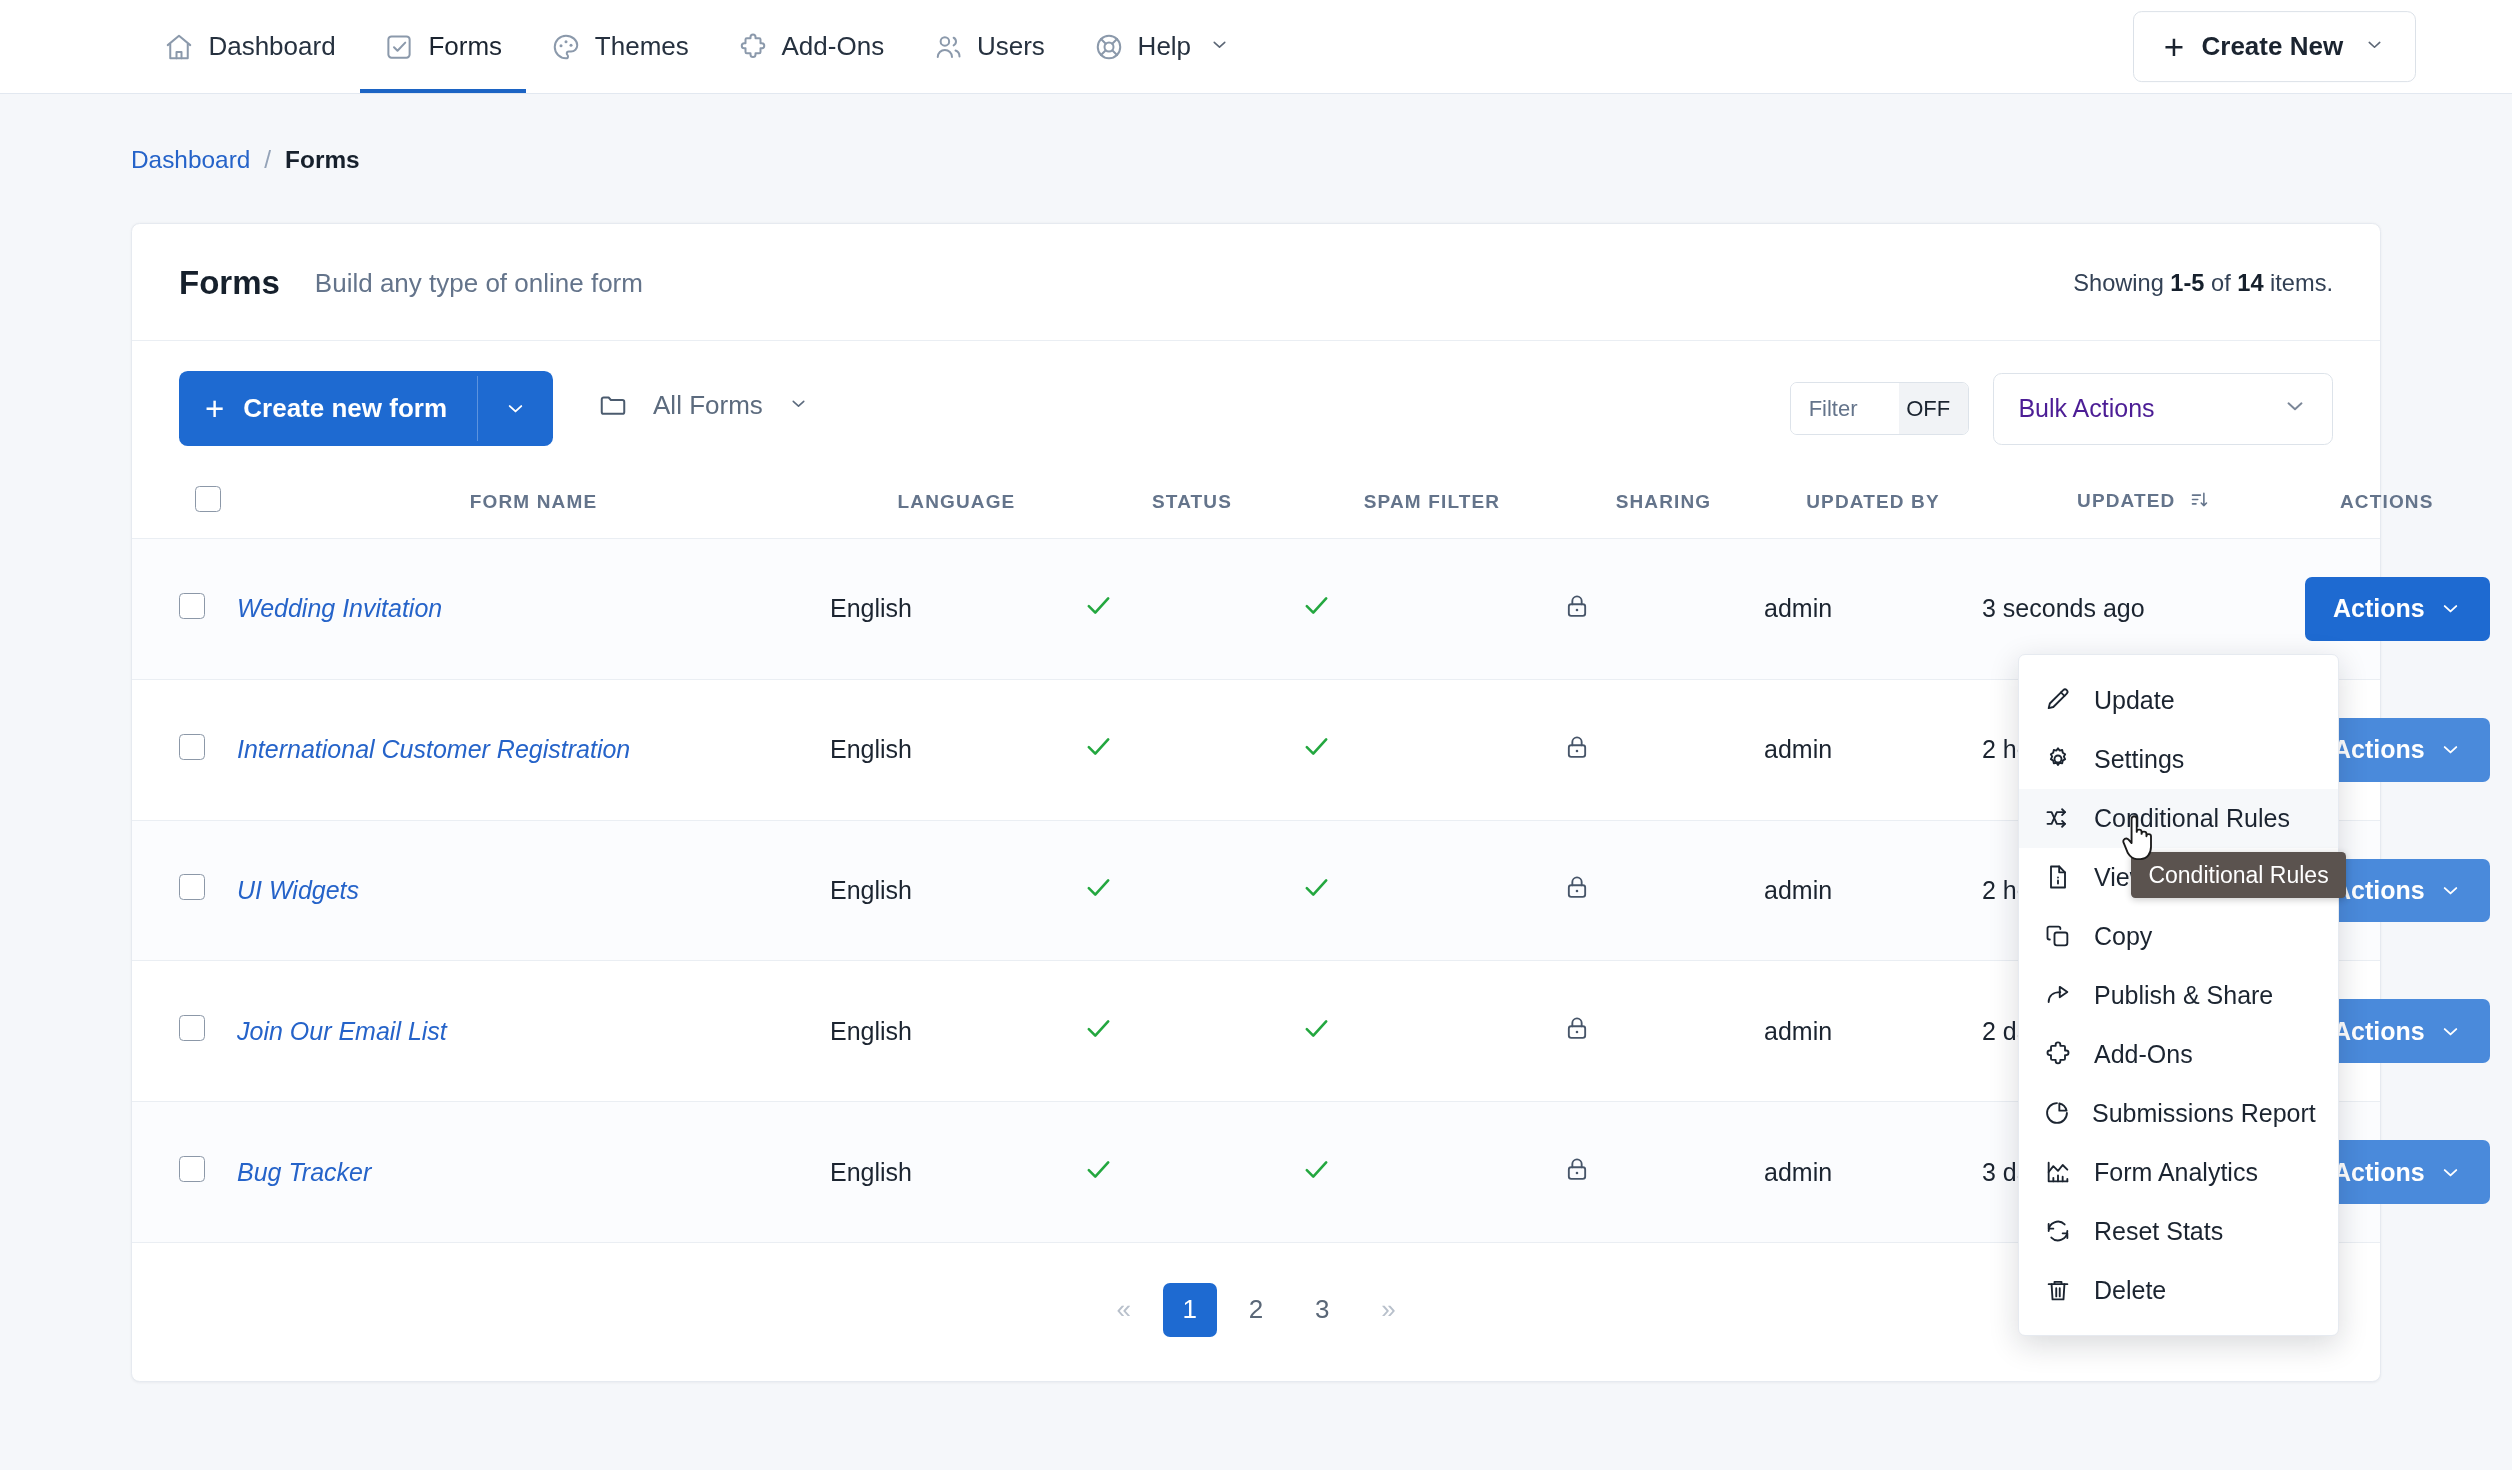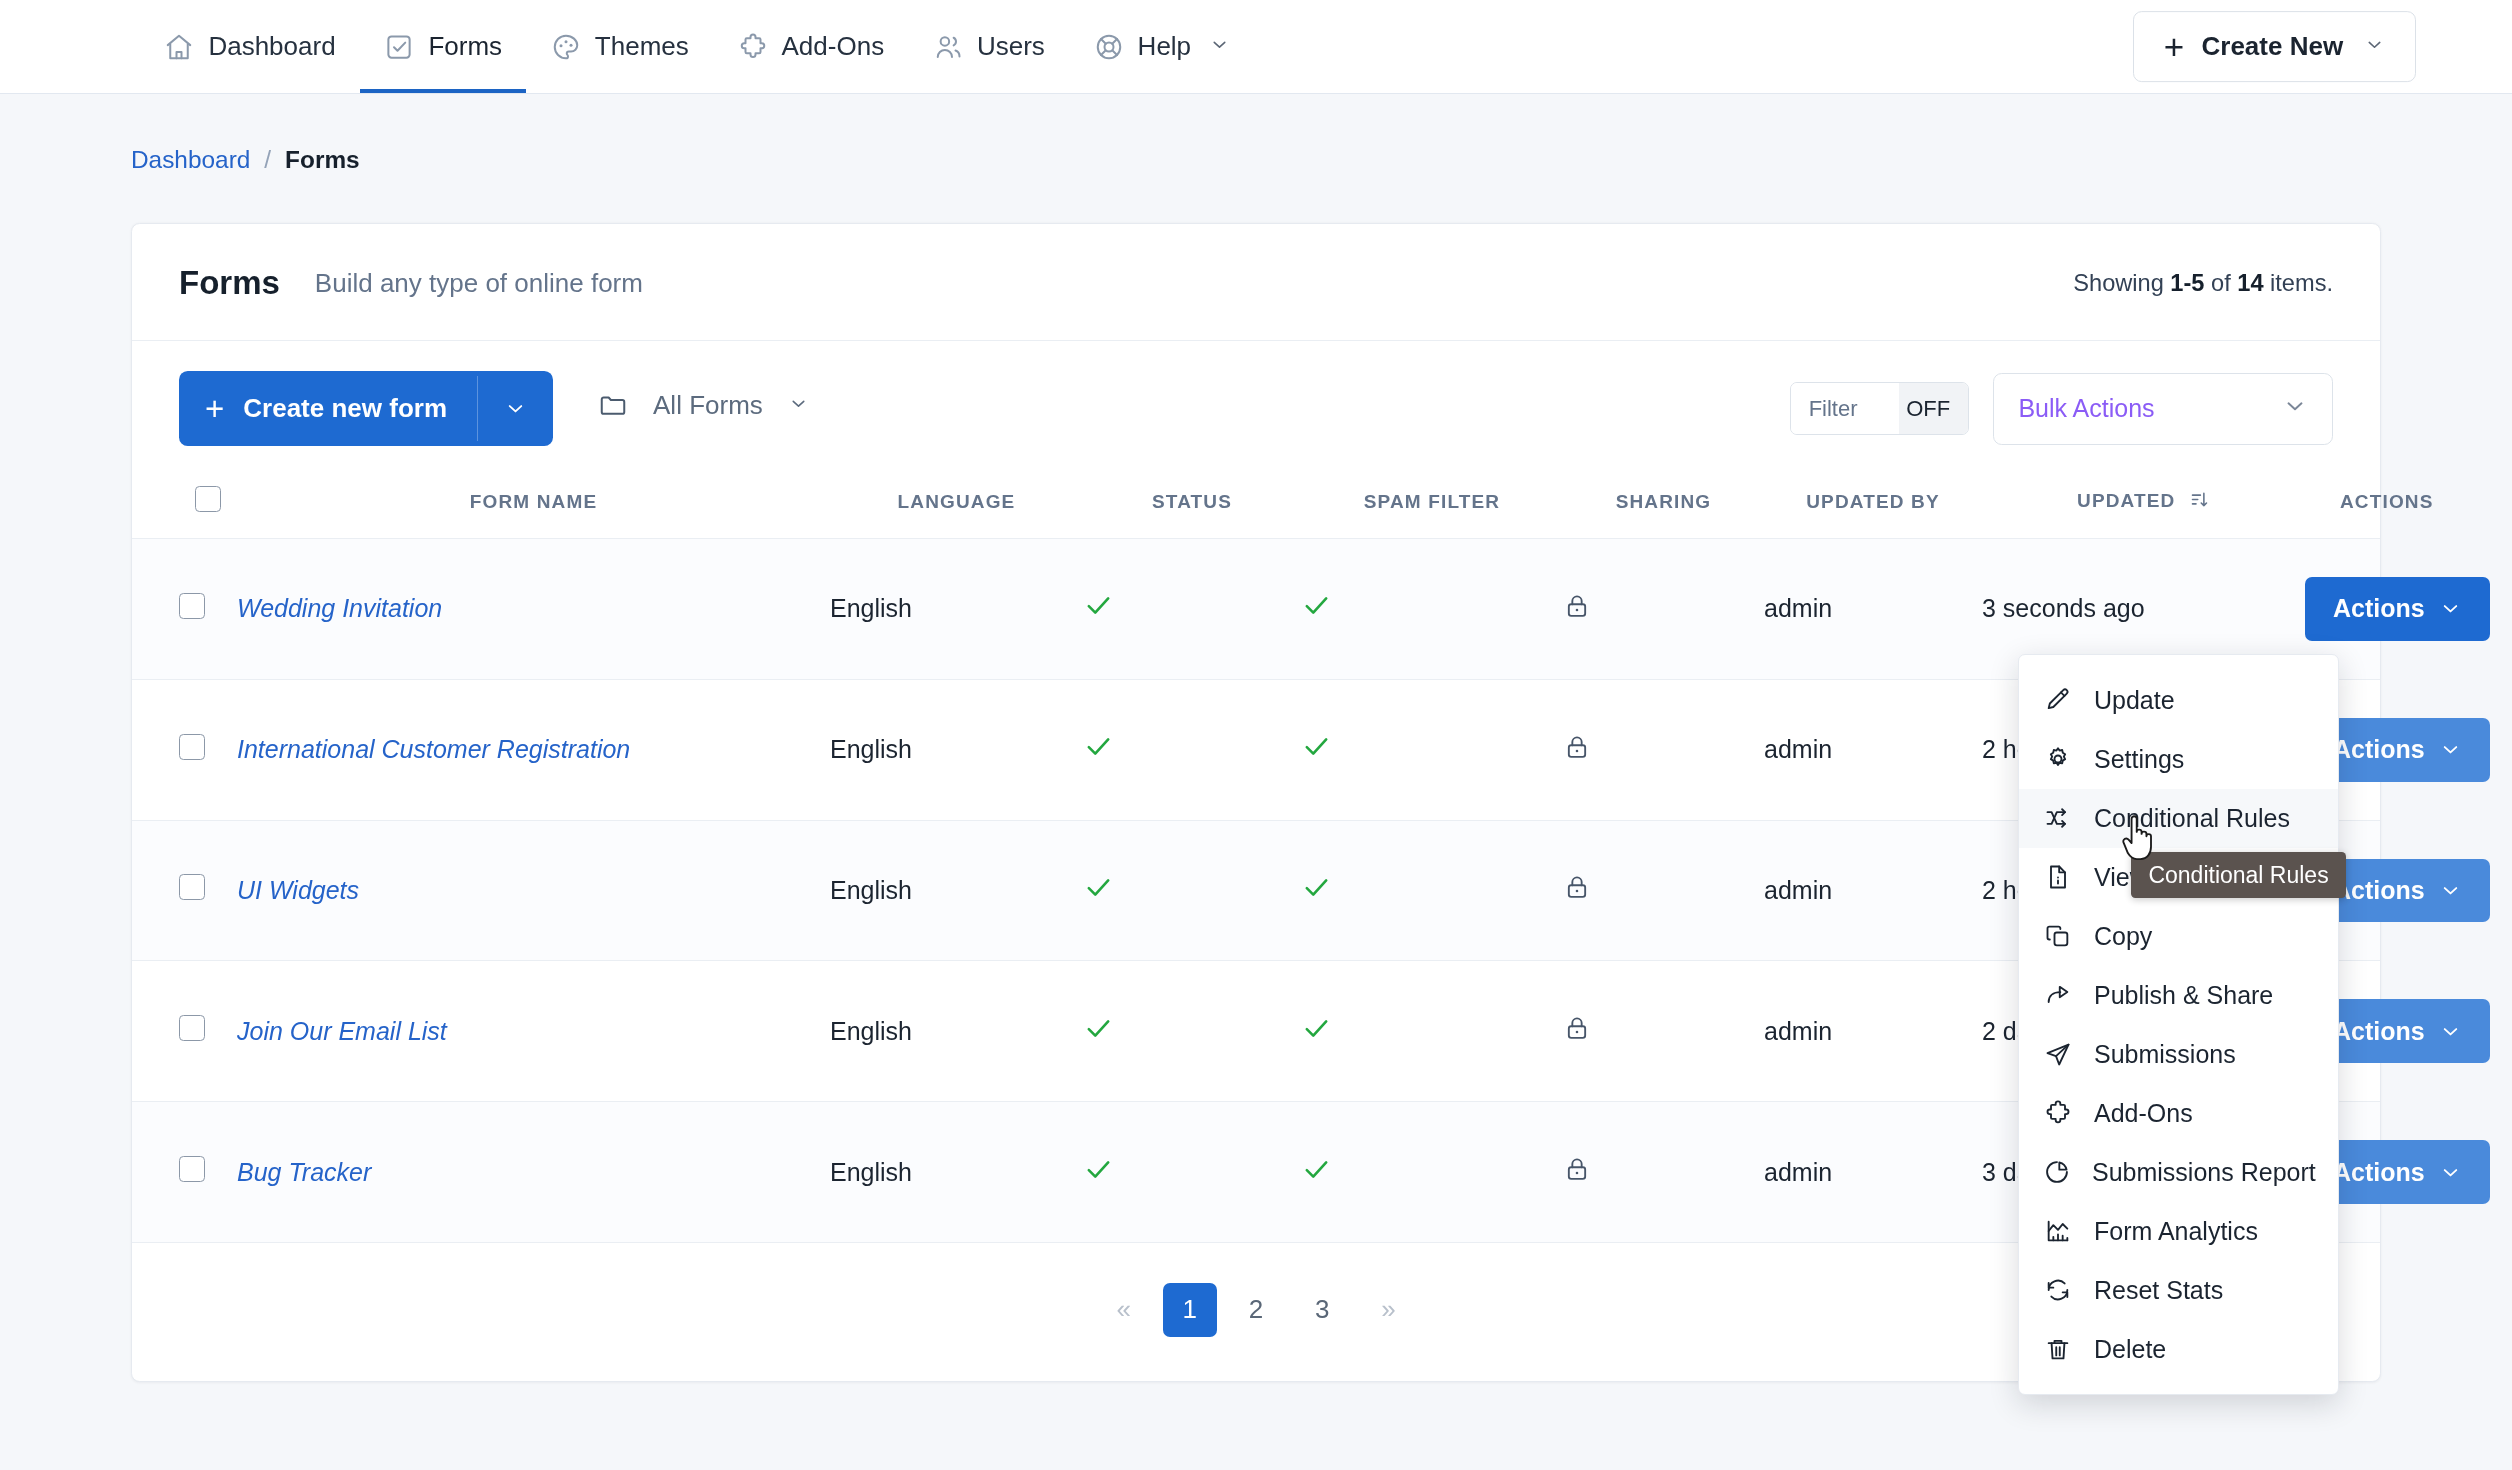--- a/index.html
+++ b/index.html
@@ -116,21 +116,21 @@
     cursor: pointer;
     gap: 26px;
   }
   .filter-toggle .lbl { padding: 12.2px 15.7px 12.2px 17.4px; color: #64748b; background: #fff; }
   .filter-toggle .val { padding: 12.2px 17.4px 12.2px 7px; color: #1b2430; background: #f1f3f6; font-weight: normal; }
   .bulk-select {
     display: flex; align-items: center;
     width: 340px;
     border: 0.9px solid #dde3ea; border-radius: 8.7px;
     padding: 19px 24.4px;
-    font-size: 25px; color: #8b5cf6;
+    font-size: 25px; color: #4c1d95;
     background: #fff;
     cursor: pointer;
   }
   .bulk-select .cv { margin-left: auto; color: #7b8798; }
 
   
   table { width: 100%; border-collapse: collapse; table-layout: fixed; }
   thead th {
     font-size: 19px; letter-spacing: .06em; font-weight: bold;
     color: #64748b; text-align: center;
@@ -630,29 +630,20 @@
   <div class="menu-item">
     <span class="mi-ico">
       <svg width="28" height="28" viewBox="0 0 24 24" fill="none" stroke="currentColor" stroke-width="1.6" stroke-linecap="round" stroke-linejoin="round">
           <path d="M4 18c0-5.5 4-8.5 10-8.5"></path>
           <path d="M13.5 5 20 9.5 13.5 14V5Z"></path>
         </svg>
     </span>
     <span>Publish &amp; Share</span>
   </div>
 
-  <div class="menu-item">
-    <span class="mi-ico">
-      <svg width="28" height="28" viewBox="0 0 24 24" fill="none" stroke="currentColor" stroke-width="1.6" stroke-linecap="round" stroke-linejoin="round">
-          <path d="M21 4 3 11.2l7.3 2.6L13 21 21 4Z"></path>
-          <path d="M10.3 13.8 21 4"></path>
-        </svg>
-    </span>
-    <span>Submissions</span>
-  </div>
 
   <div class="menu-item">
     <span class="mi-ico">
       <svg width="28" height="28" viewBox="0 0 24 24" fill="none" stroke="currentColor" stroke-width="1.6" stroke-linecap="round" stroke-linejoin="round">
           <path d="M10 4a2 2 0 1 1 4 0v1h3a1 1 0 0 1 1 1v3h1a2 2 0 1 1 0 4h-1v3a1 1 0 0 1-1 1h-3v1a2 2 0 1 1-4 0v-1H7a1 1 0 0 1-1-1v-3H5a2 2 0 1 1 0-4h1V6a1 1 0 0 1 1-1h3V4Z"></path>
         </svg>
     </span>
     <span>Add-Ons</span>
   </div>
 

